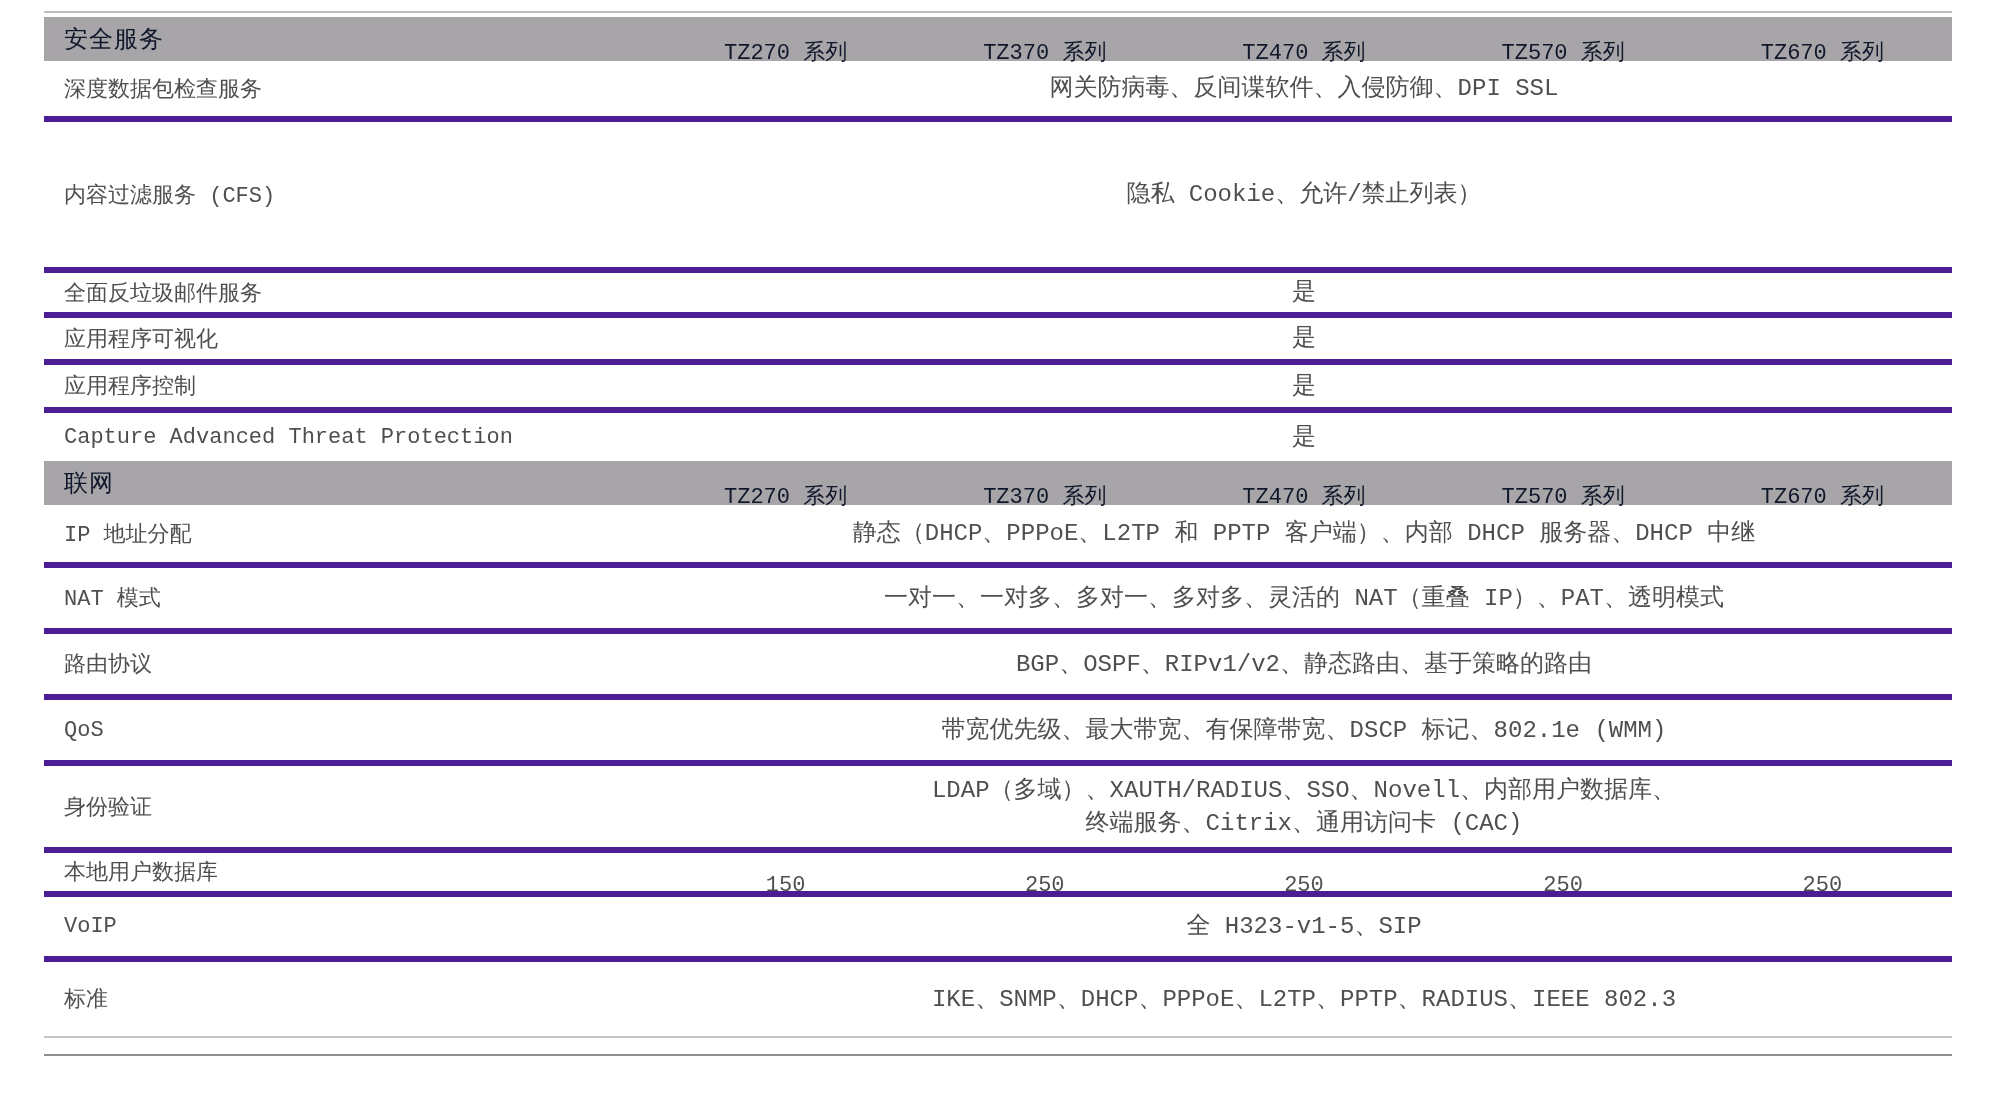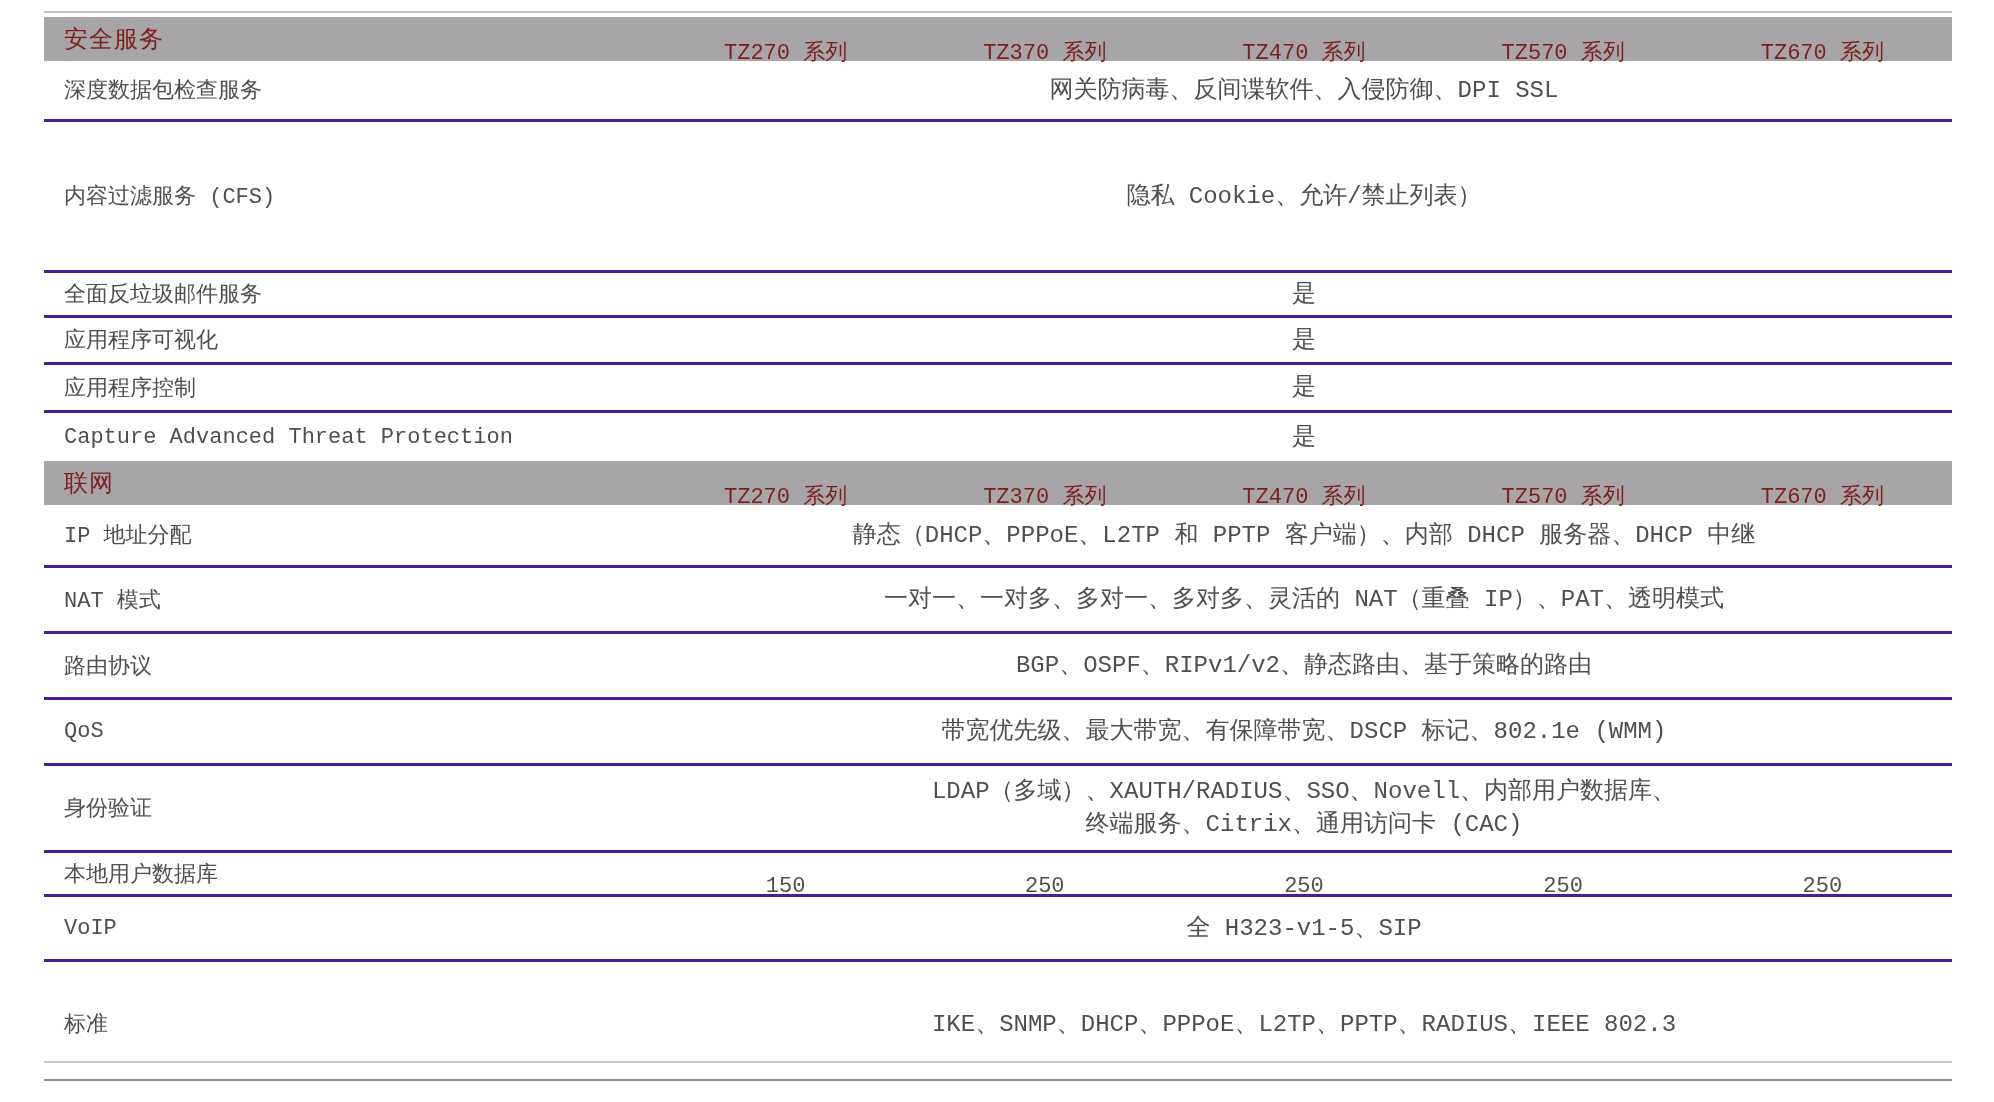--- a/index.html
+++ b/index.html
@@ -18,21 +18,21 @@
     width: 1908px;
   }
   .top-line {
     height: 2px;
     background: #bfbfc1;
     margin-bottom: 4px;
   }
   .sec-header {
     height: 44px;
     background: #a7a5a8;
-    color: #7f1d1d;
+    color: #0f172a;
     display: flex;
     align-items: center;
   }
   .sec-title {
     width: 612px;
     box-sizing: border-box;
     padding-left: 20px;
     font-size: 24px;
     letter-spacing: 1px;
     white-space: nowrap;
@@ -45,25 +45,25 @@
   .colh, .cell {
     width: 20%;
     text-align: center;
     font-size: 22px;
     white-space: nowrap;
     margin-top: 26px;
   }
   .row {
     display: flex;
     align-items: center;
-    border-bottom: 3px solid #4c1d95;
+    border-bottom: 6px solid #4c1d95;
     box-sizing: border-box;
   }
   .row.no-border { border-bottom: none; }
-  .row.light-border { border-bottom: 2px solid #c6c6c8; margin-top: 25px; }
+  .row.light-border { border-bottom: 2px solid #c6c6c8; }
   .row .label {
     width: 612px;
     box-sizing: border-box;
     padding-left: 20px;
     font-size: 22px;
     white-space: nowrap;
   }
   .row .value {
     flex: 1;
     text-align: center;

